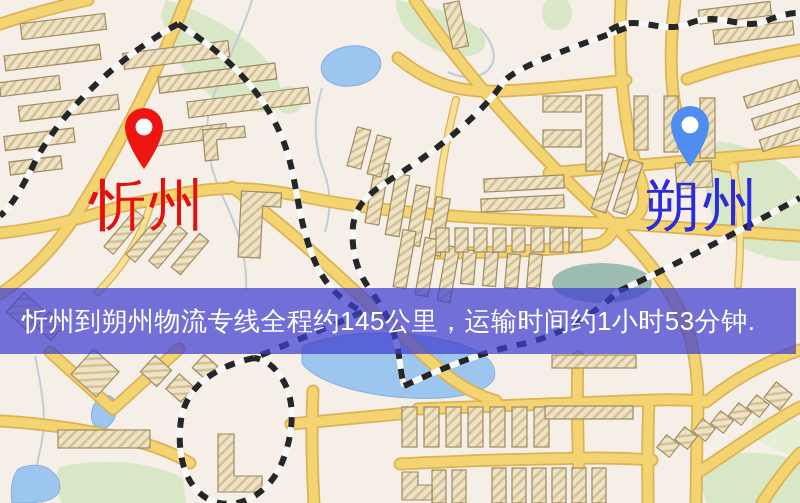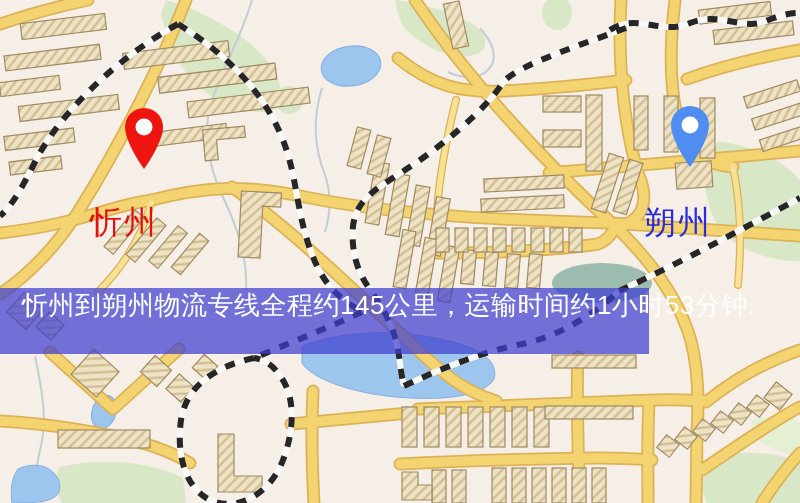--- a/index.html
+++ b/index.html
@@ -17,34 +17,34 @@
   .rail-base use{fill:none;stroke:#f8f8f6;stroke-width:6;stroke-linecap:butt;}
   .rail-dash use{fill:none;stroke:#262626;stroke-width:6;stroke-dasharray:10 10;}
   .park{fill:#d8e8c6;stroke:none;}
   .park-light{fill:#e4efd4;}
   .park-teal{fill:#8cb3a4;opacity:.85;}
   .water{fill:#9dc6ee;stroke:#84aedd;stroke-width:1;}
   .stream{fill:none;stroke:#c3cdd6;stroke-width:2;}
   .bld{fill:url(#hatch);stroke:#9f8a62;stroke-width:1.2;}
   
   .banner{
-    position:absolute;left:0;top:288px;width:649px;height:66px;
-    background:rgba(62,62,208,0.72);display:flex;
+    position:absolute;left:0;top:288px;width:796px;height:66px;
+    background:rgba(62,62,208,0.72);display:flex;align-items:center;
     box-sizing:border-box;padding-left:22px;z-index:5;
   }
   .banner span{
     color:#ffffff;font-size:26px;letter-spacing:0.5px;white-space:nowrap;
     font-family:"Liberation Sans",sans-serif;
   }
   .pin{position:absolute;width:48px;height:64px;z-index:6;}
   .pin-origin{left:120px;top:106px;}
   .pin-destination{left:666px;top:104px;}
   .city-label{
-    position:absolute;z-index:6;font-size:32px;line-height:1;
-    font-family:"Liberation Serif",serif;letter-spacing:2px;white-space:nowrap;margin-top:29px;
+    position:absolute;z-index:6;font-size:56px;line-height:1;
+    font-family:"Liberation Serif",serif;letter-spacing:2px;white-space:nowrap;
   }
   .label-origin{left:90px;top:177px;color:#e5100e;}
   .label-destination{left:644px;top:177px;color:#2b2bdc;text-align:right;}
 </style>
 </head>
 <body>
 
 <div class="stage">
 
   <svg class="map" width="800" height="503" viewBox="0 0 800 503">

